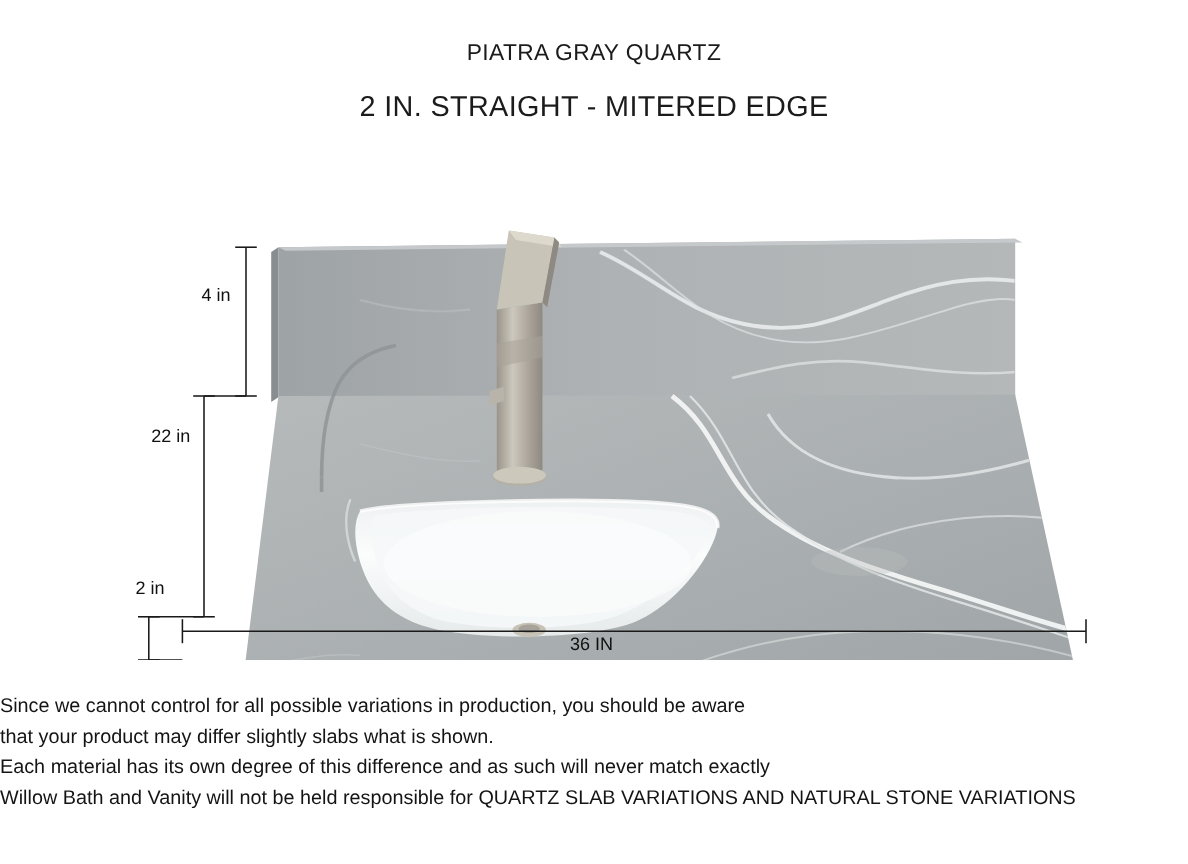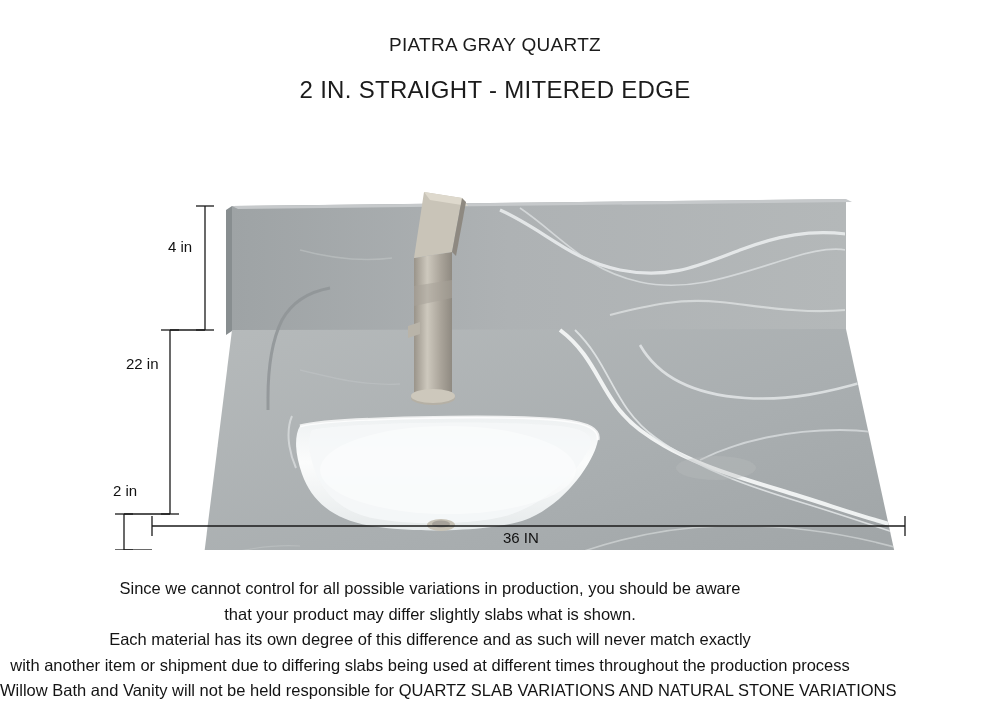--- a/index.html
+++ b/index.html
@@ -48,29 +48,29 @@
   
   .dim-label {
     position: absolute;
     font-size: 15px;
     color: #111;
     white-space: nowrap;
   }
   #dim-4in  { left: 168px; top: 238px; }
   #dim-22in { left: 126px; top: 335px; margin-top: 20px; }
   #dim-2in  { left: 80px;  top: 482px; margin-left: 33px; }
-  #dim-36in { left: 503px; top: 529px; text-align: right; }
+  #dim-36in { left: 475px; top: 529px; text-align: right; }
 
   
   #disclaimer {
     position: absolute;
     left: 0;
     top: 576px;
     width: 860px;
-    text-align: center;
+    text-align: left;
     font-size: 16.5px;
     line-height: 25.5px;
     color: #141414;
   }
   #disclaimer div { white-space: nowrap; }
 </style>
 </head>
 <body>
 
 <div id="stage">
@@ -232,17 +232,16 @@
 
   <div class="dim-label" id="dim-4in">4 in</div>
   <div class="dim-label" id="dim-22in">22 in</div>
   <div class="dim-label" id="dim-2in">2 in</div>
   <div class="dim-label" id="dim-36in">36  IN</div>
 
   <div id="disclaimer">
     <div>Since we cannot control for all possible variations in production, you should be aware</div>
     <div>that your product may differ slightly slabs what is shown.</div>
     <div>Each material has its own degree of this difference and as such will never match exactly</div>
-    <div>with another item or shipment due to differing slabs being used at different times throughout the production process</div>
     <div>Willow Bath and Vanity will not be held responsible for QUARTZ SLAB VARIATIONS AND NATURAL STONE VARIATIONS</div>
   </div>
 
 </div>
 
 </body></html>

